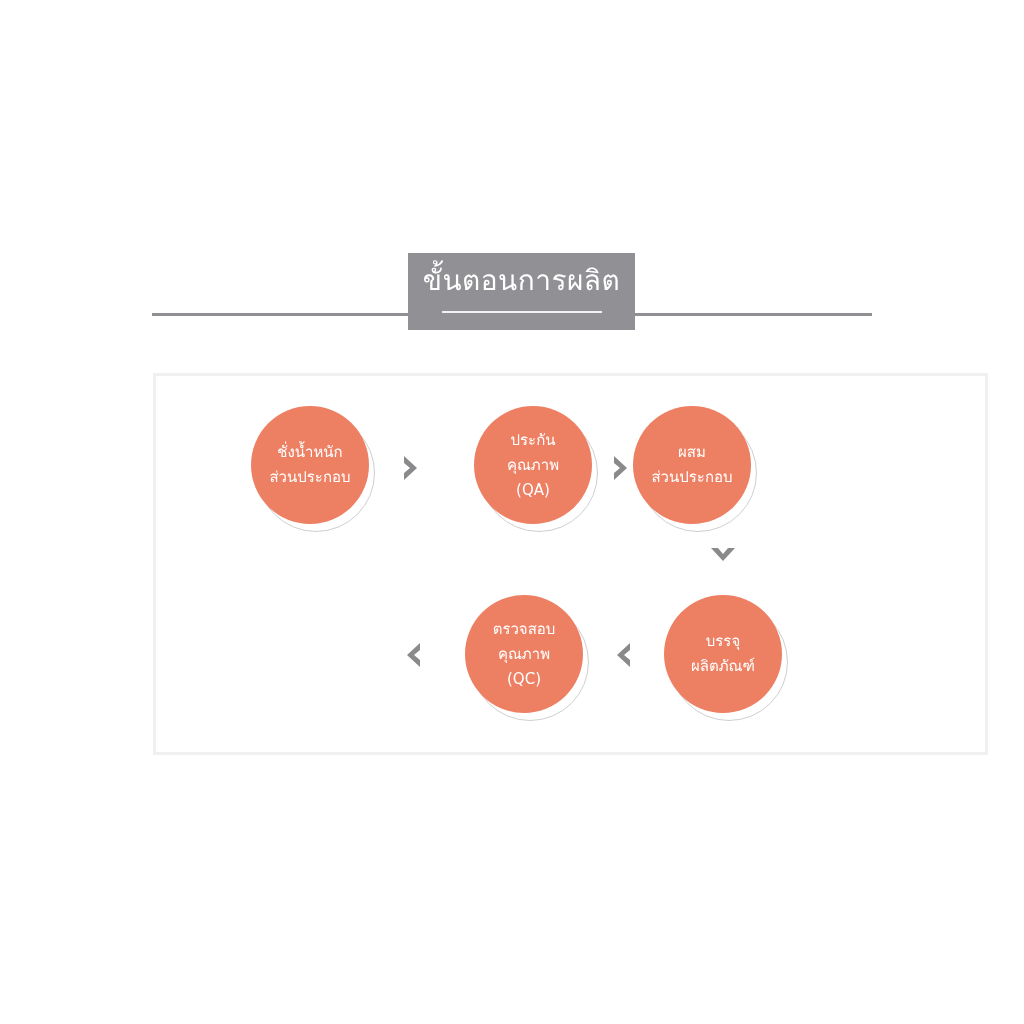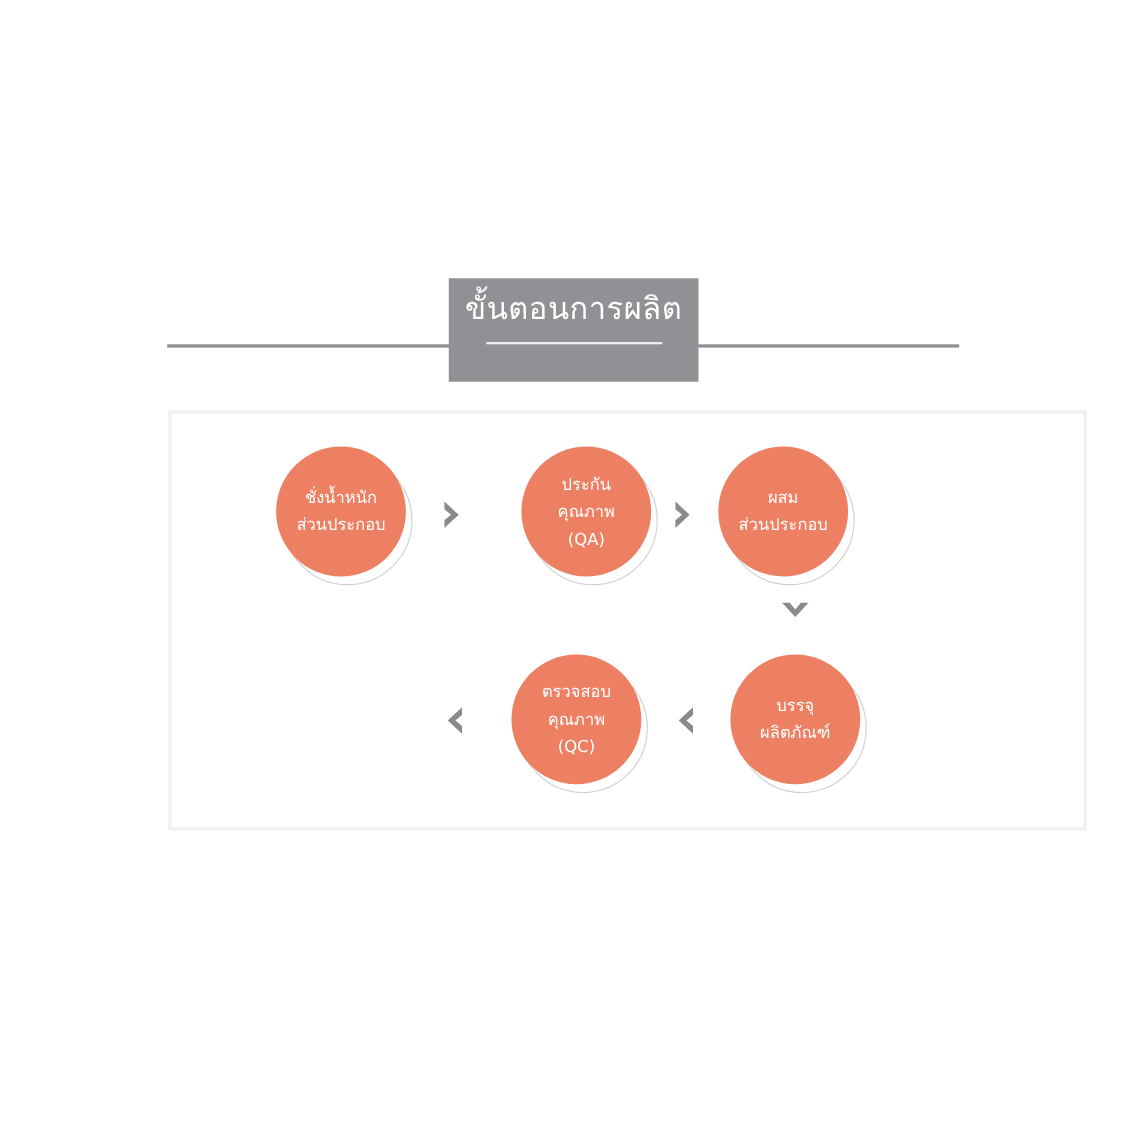--- a/index.html
+++ b/index.html
@@ -29,21 +29,21 @@
     top: 313px;
     width: 720px;
     height: 3px;
     background: #8f9093;
   }
   #title-banner {
     position: absolute;
     left: 408px;
     top: 253px;
     width: 227px;
-    height: 94px;
+    height: 77px;
     background: #919195;
     display: flex;
     flex-direction: column;
     align-items: center;
     justify-content: flex-start;
     box-sizing: border-box;
   }
   #title-text {
     color: #ffffff;
     font-size: 28px;
@@ -156,21 +156,21 @@
 
   <div class="node" id="node-1" style="left: 318px; top: 30px;">
     <div class="node-shadow"></div>
     <div class="node-circle">
       <div class="node-line">ประกัน</div>
       <div class="node-line">คุณภาพ</div>
       <div class="node-line">(QA)</div>
     </div>
   </div>
 
-  <div class="node" id="node-2" style="left: 497px; top: 30px;">
+  <div class="node" id="node-2" style="left: 477px; top: 30px;">
     <div class="node-shadow"></div>
     <div class="node-circle">
       <div class="node-line">ผสม</div>
       <div class="node-line">ส่วนประกอบ</div>
     </div>
   </div>
 
   <div class="node" id="node-3" style="left: 508px; top: 219px;">
     <div class="node-shadow"></div>
     <div class="node-circle">

